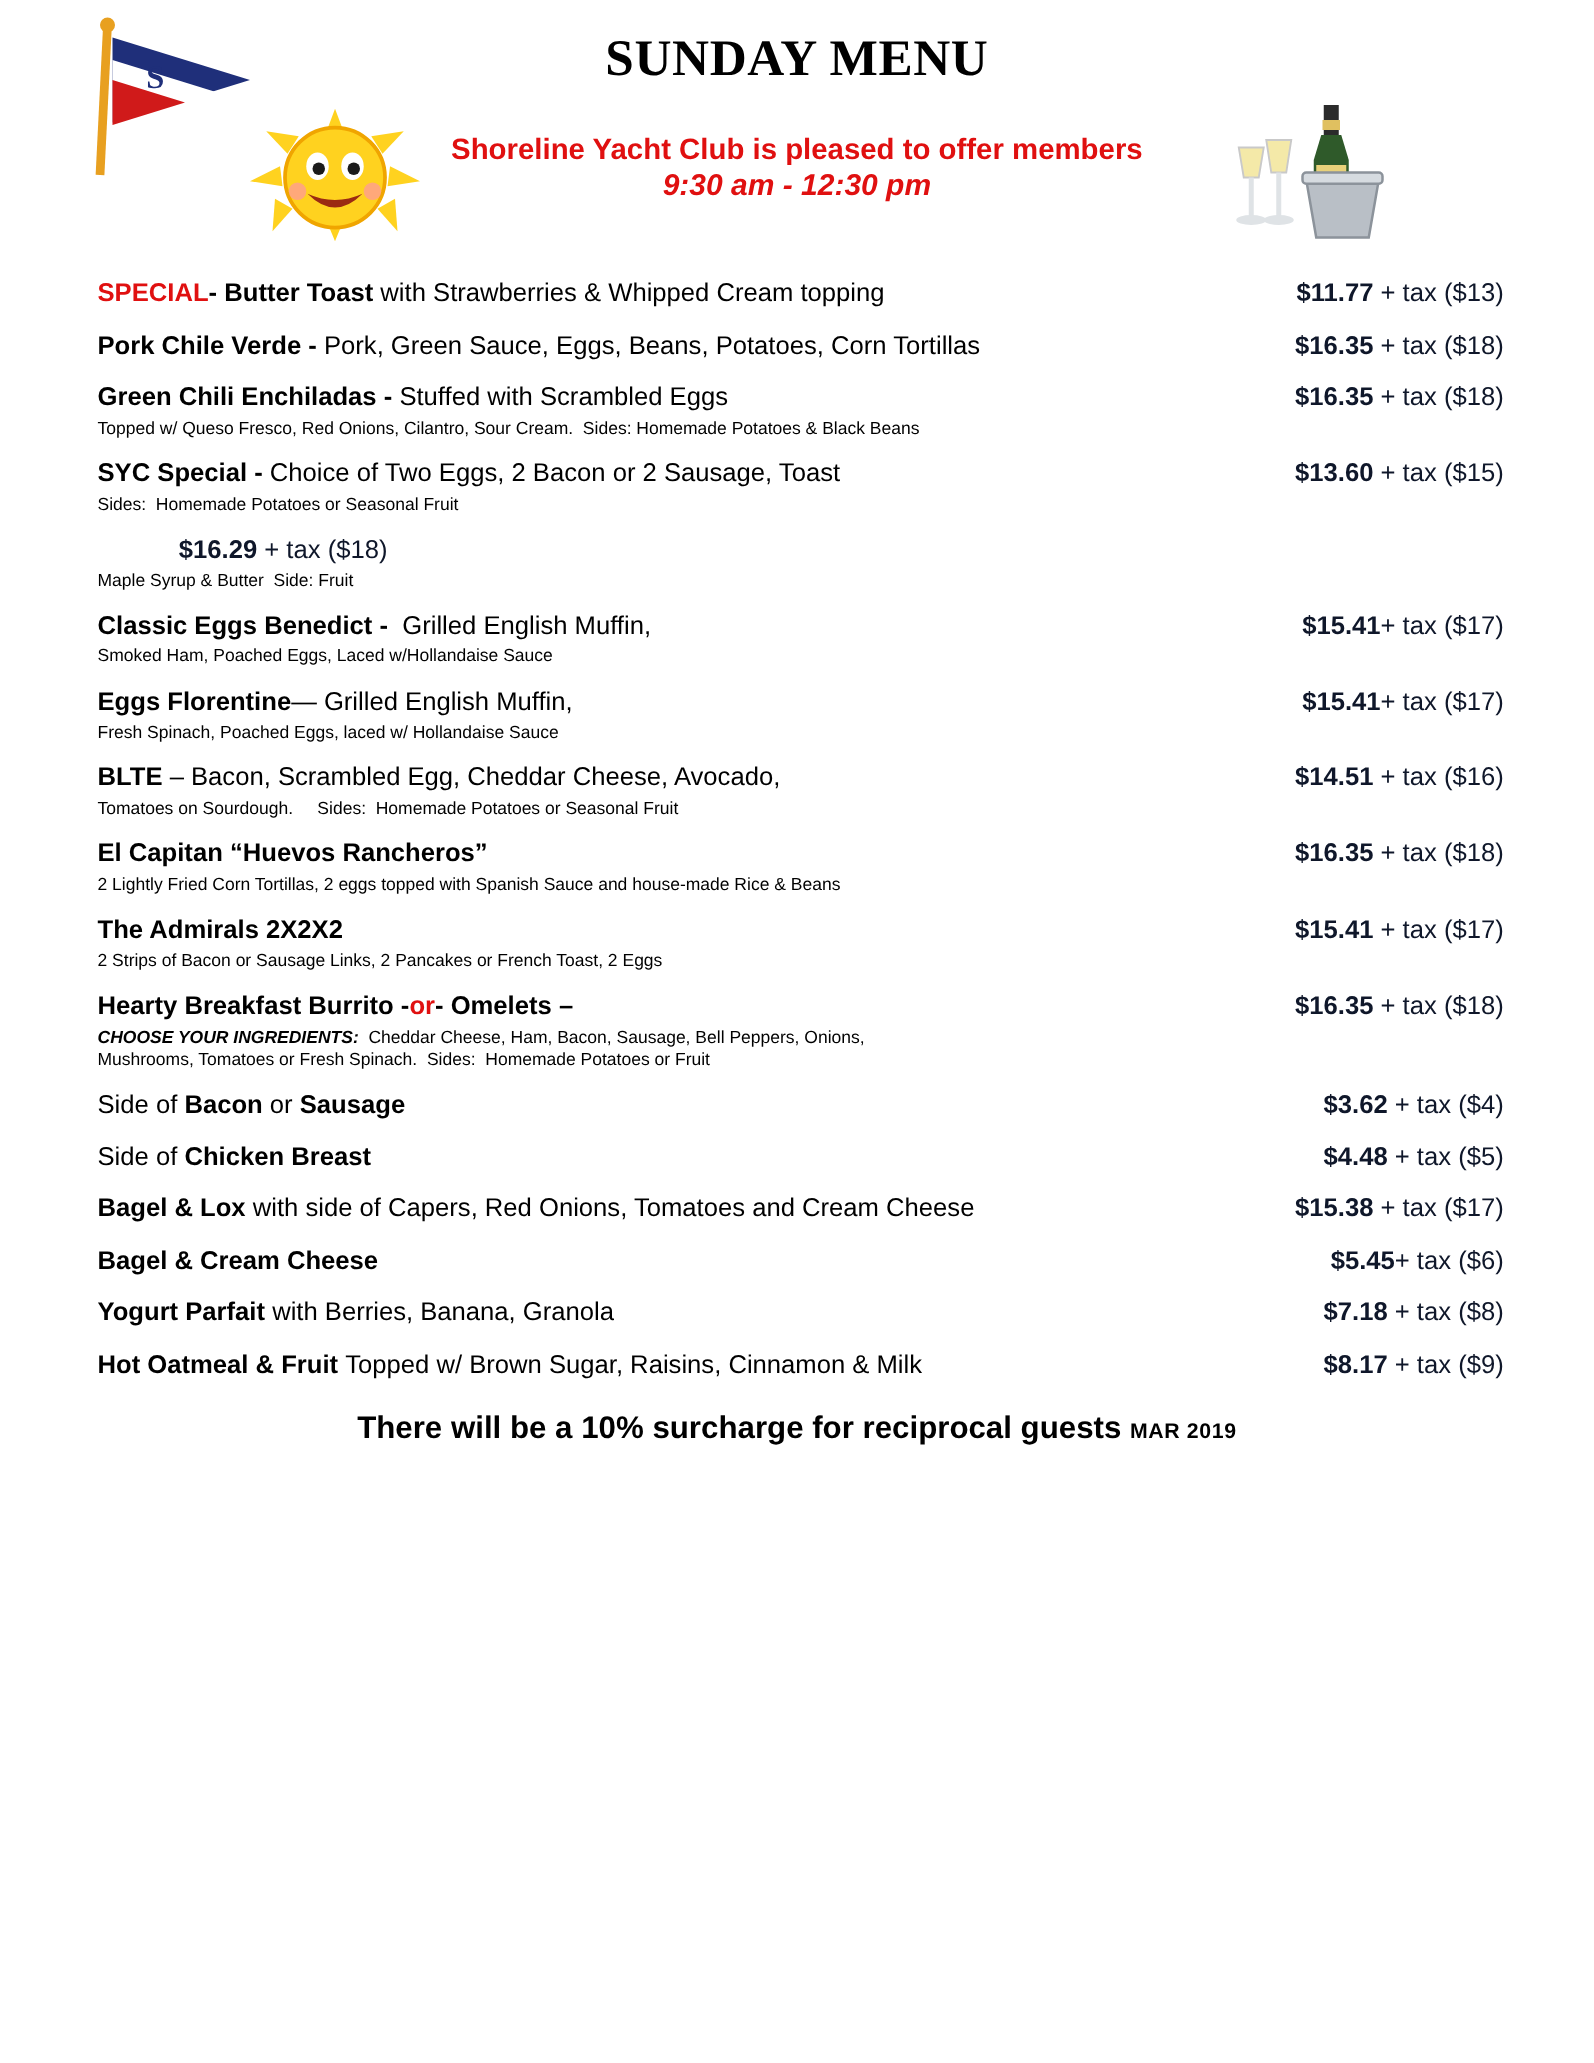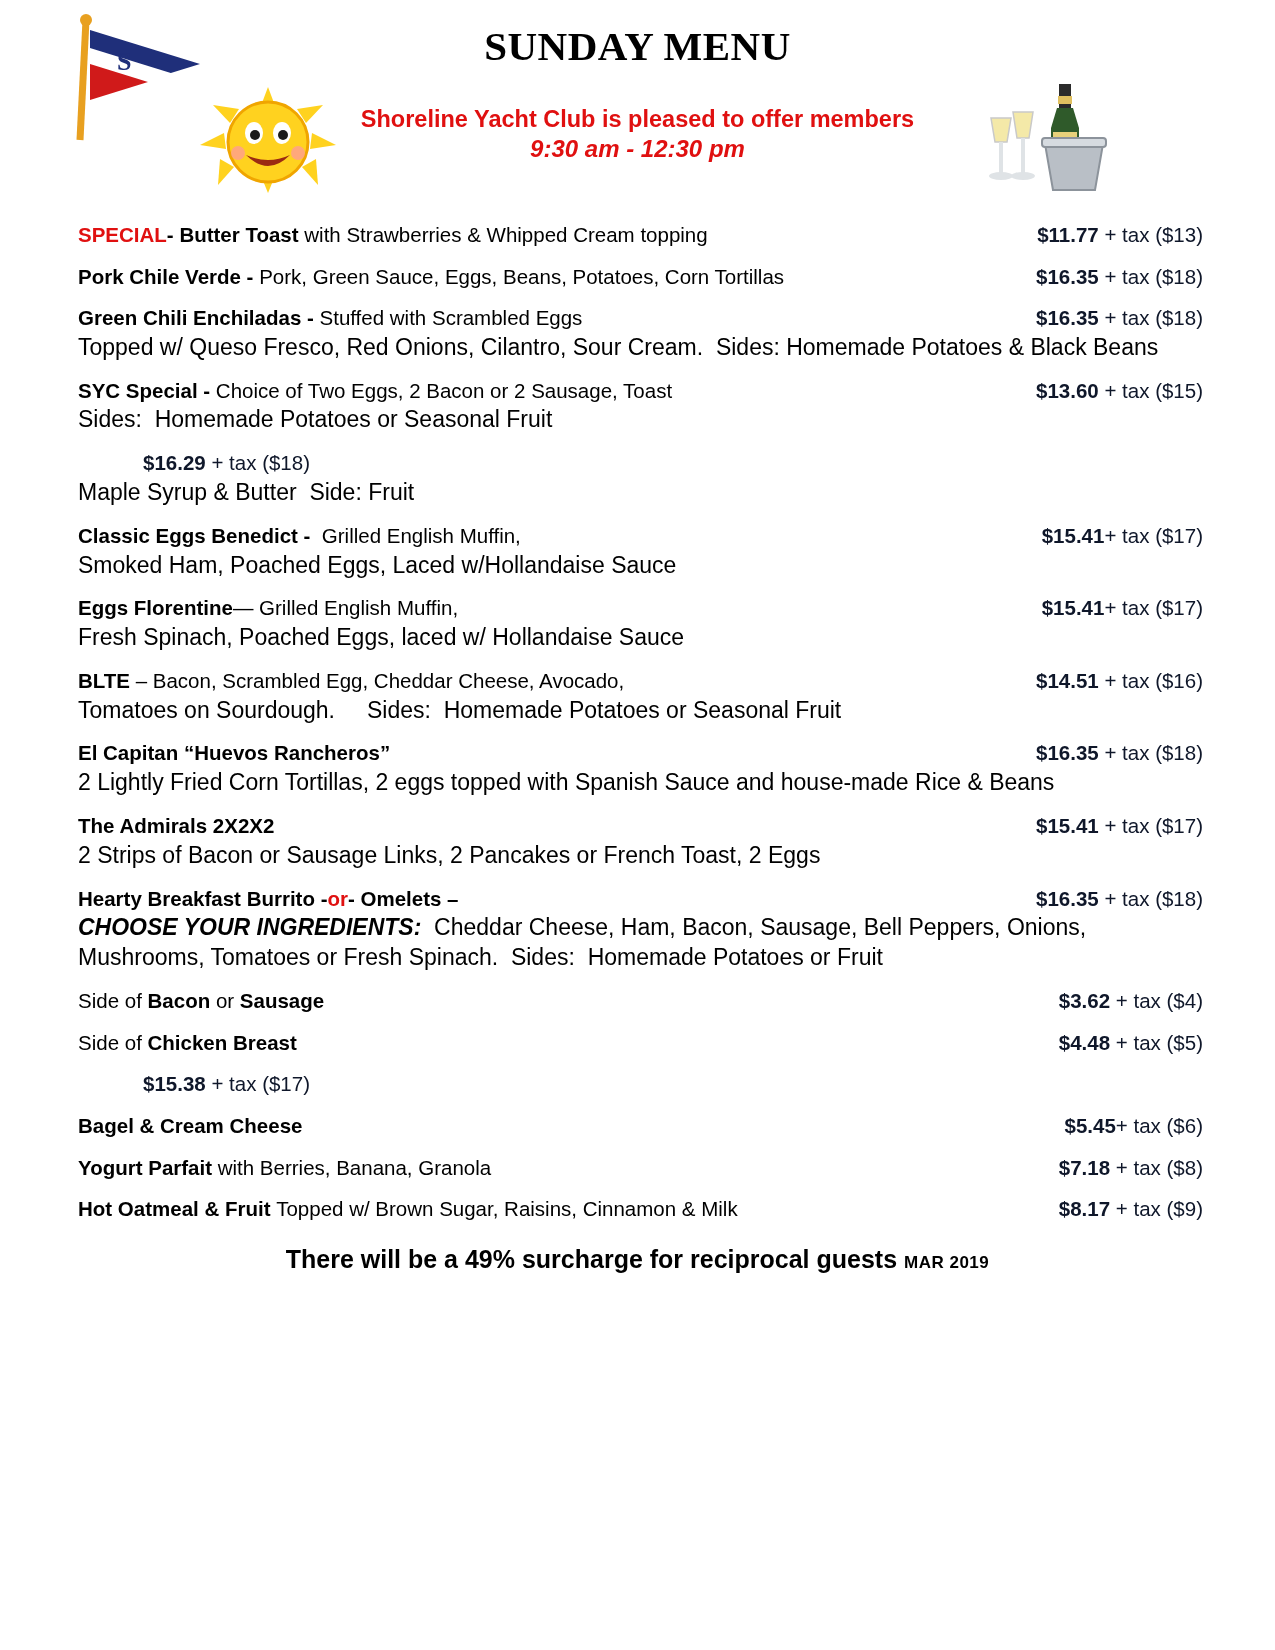--- a/index.html
+++ b/index.html
@@ -103,21 +103,21 @@
     white-space: nowrap;
     color: #0f172a;
     font-size: 20.5px;
     text-align: right;
     min-width: 232px;
   }
   .price .amt {
     font-weight: bold;
   }
   .sub {
-    font-size: 23px;
+    font-size: 14px;
     line-height: 1.3;
     margin-top: 1px;
   }
   .sub .ital { font-style: italic; font-weight: bold; }
 
   .footer {
     margin-top: 22px;
     text-align: center;
     font-weight: bold;
     font-size: 25px;
@@ -277,20 +277,21 @@
         </div>
       </div>
       <div class="item">
         <div class="row">
           <div class="desc">Side of <b>Chicken Breast</b></div>
           <div class="price"><span class="amt">$4.48</span> + tax ($5)</div>
         </div>
       </div>
       <div class="item">
         <div class="row">
+          <div class="desc"><b>Bagel &amp; Lox </b>with side of Capers, Red Onions, Tomatoes and Cream Cheese</div>
           <div class="price"><span class="amt">$15.38</span> + tax ($17)</div>
         </div>
       </div>
       <div class="item">
         <div class="row">
           <div class="desc"><b>Bagel &amp; Cream Cheese</b></div>
           <div class="price"><span class="amt">$5.45</span>+ tax ($6)</div>
         </div>
       </div>
       <div class="item">
@@ -301,17 +302,17 @@
       </div>
       <div class="item">
         <div class="row">
           <div class="desc"><b>Hot Oatmeal &amp; Fruit </b>Topped w/ Brown Sugar, Raisins, Cinnamon &amp; Milk</div>
           <div class="price"><span class="amt">$8.17</span> + tax ($9)</div>
         </div>
       </div>
     </div>
 
   <div class="footer">
-    <span>There will be a 49% surcharge for reciprocal guests</span>
+    <span>There will be a 10% surcharge for reciprocal guests</span>
     <span class="date">MAR 2019</span>
   </div>
 
 </div>
 
 </body></html>

